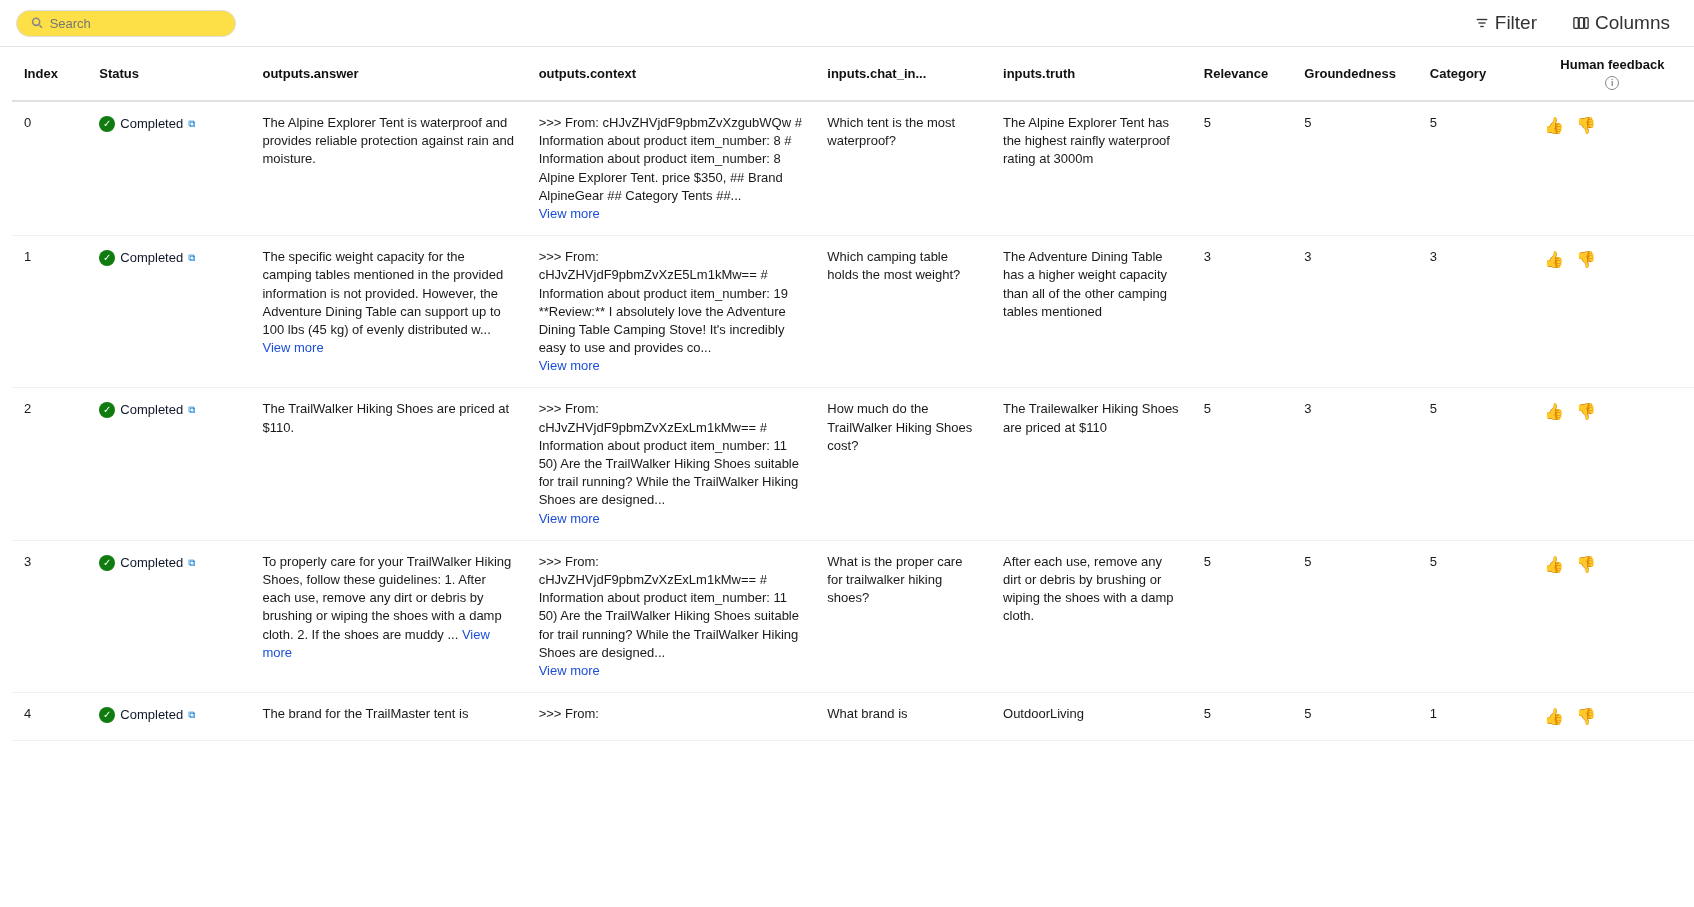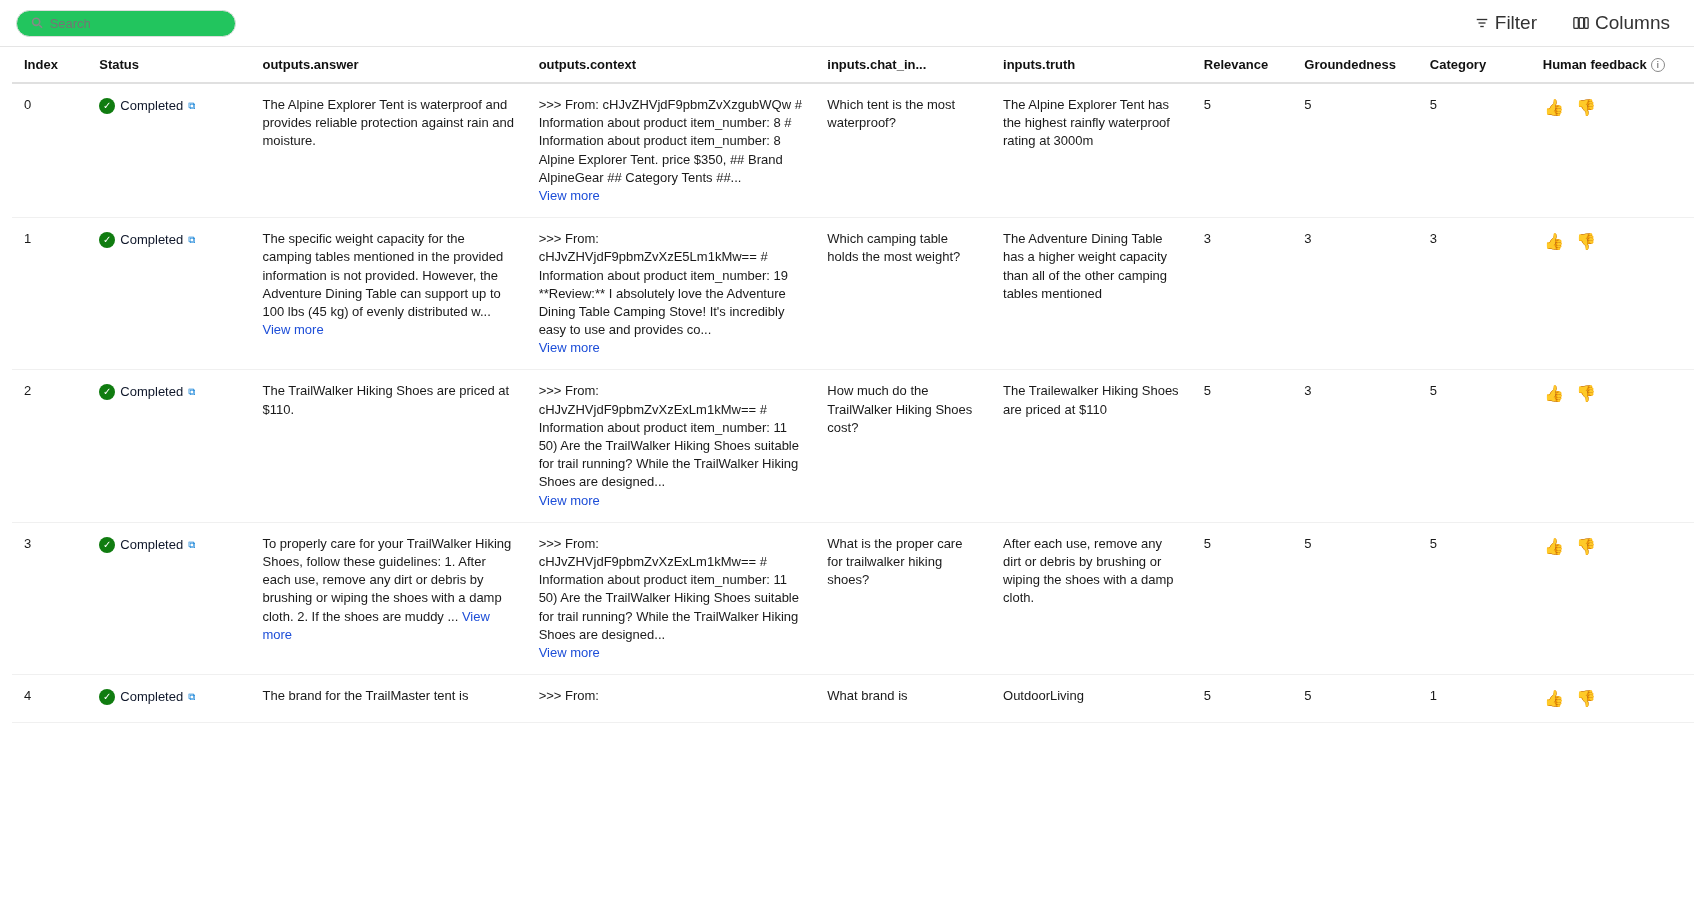--- a/index.html
+++ b/index.html
@@ -15,21 +15,21 @@
       align-items: center;
       justify-content: space-between;
       padding: 8px 16px;
       border-bottom: 1px solid #e5e5e5;
     }
 
     .search-box {
       display: flex;
       align-items: center;
       gap: 6px;
-      background: #22c55e;
+      background: #fde047;
       border: 1px solid #ddd;
       border-radius: 20px;
       padding: 5px 14px;
       width: 220px;
     }
     .search-box input {
       border: none;
       background: transparent;
       font-size: 13px;
       outline: none;
@@ -148,20 +148,21 @@
       cursor: pointer;
       color: #666;
       font-size: 16px;
       padding: 2px;
     }
 
     .th-with-icon {
       display: flex;
       align-items: center;
       gap: 4px;
+      flex-direction: column;
     }
     .info-circle {
       width: 14px;
       height: 14px;
       border: 1px solid #888;
       border-radius: 50%;
       display: inline-flex;
       align-items: center;
       justify-content: center;
       font-size: 9px;

